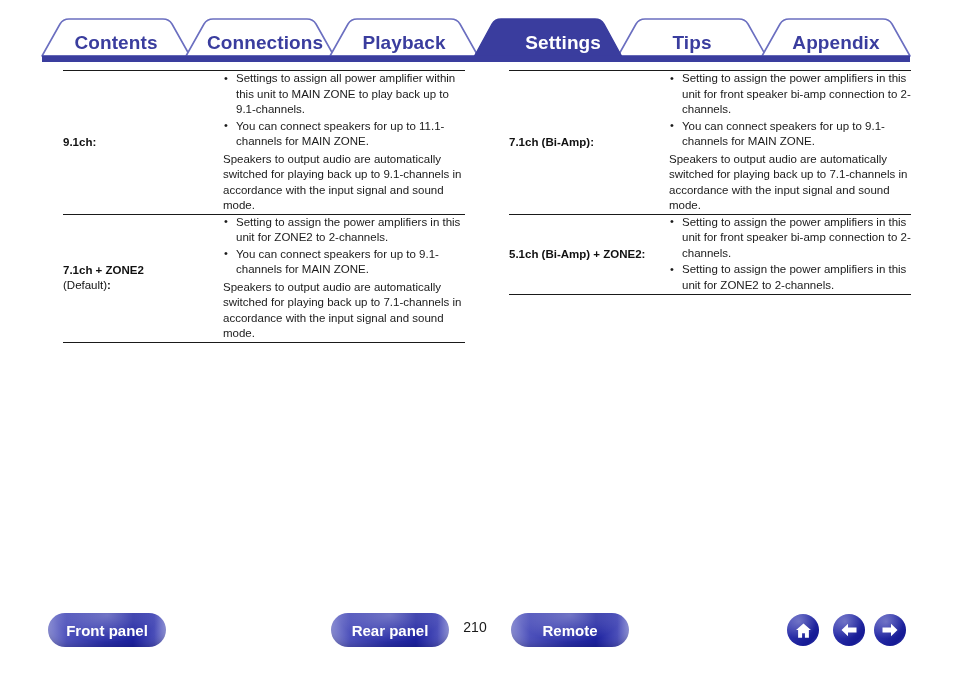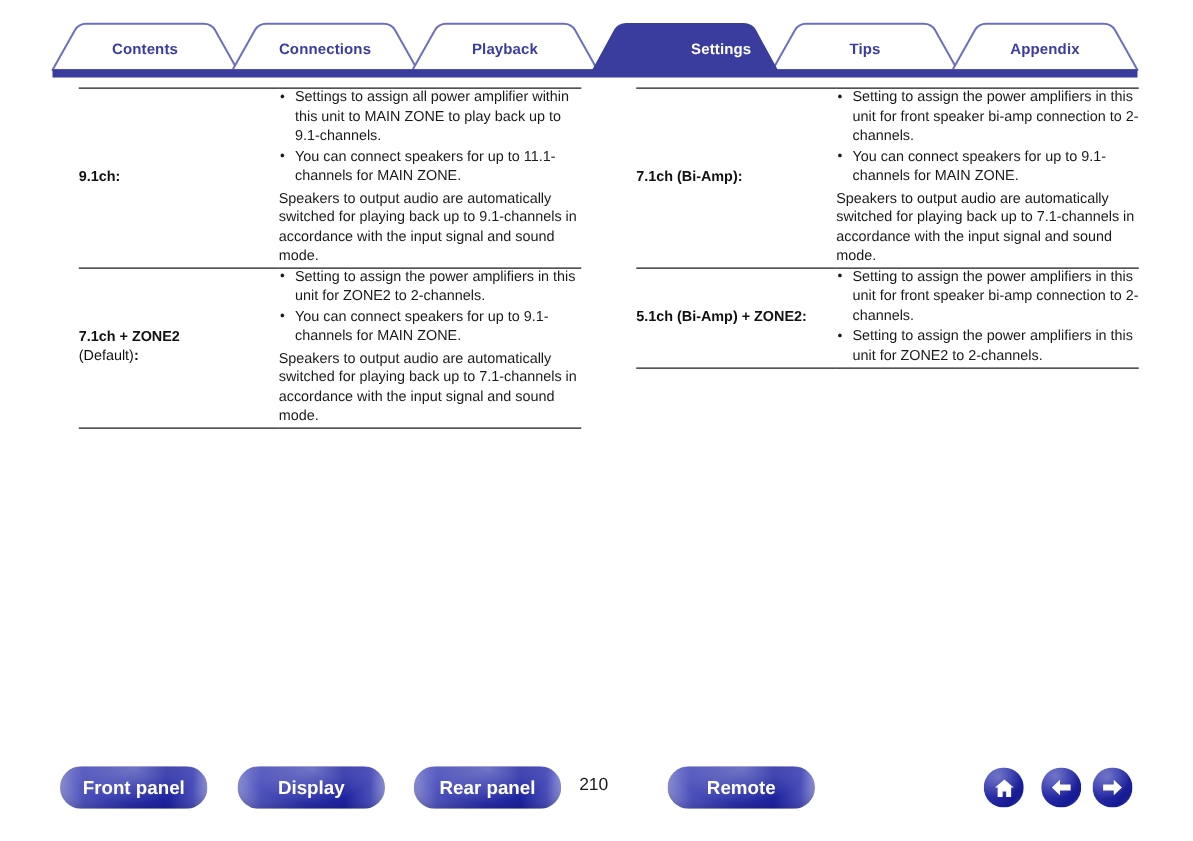--- a/index.html
+++ b/index.html
@@ -24,21 +24,21 @@
     top: 0;
     width: 954px;
     height: 70px;
   }
   #tabbar svg {
     display: block;
   }
   .tab-label {
     position: absolute;
     top: 32px;
-    font-size: 12px;
+    font-size: 19px;
     font-weight: bold;
     color: #3a3d9e;
     text-align: center;
     white-space: nowrap;
     letter-spacing: 0.1px;
   }
   .tab-label.active {
     color: #ffffff;
   }
 
@@ -258,26 +258,25 @@
         </tr>
       </tbody>
     </table>
   </div>
 
 </div>
 
 <div id="footer">
 
   <div class="pill" style="left:48px;">Front panel</div>
-  <div class="pill" style="left:190px;">Display</div>
   <div class="pill" style="left:331px;">Rear panel</div>
 
   <div id="pagenum">210</div>
 
-  <div class="pill" style="left:534px;">Remote</div>
+  <div class="pill" style="left:511px;">Remote</div>
 
   <div class="circbtn" style="left:787px;">
     <span>
       <svg width="19" height="19" viewBox="0 0 24 24">
         <path d="M12 3.2 L2.6 11.4 h2.6 V21 h5.0 v-5.6 h3.6 V21 h5.0 v-9.6 h2.6 Z" fill="#ffffff"></path>
       </svg>
     </span>
   </div>
 
   <div class="circbtn" style="left:833px;">

